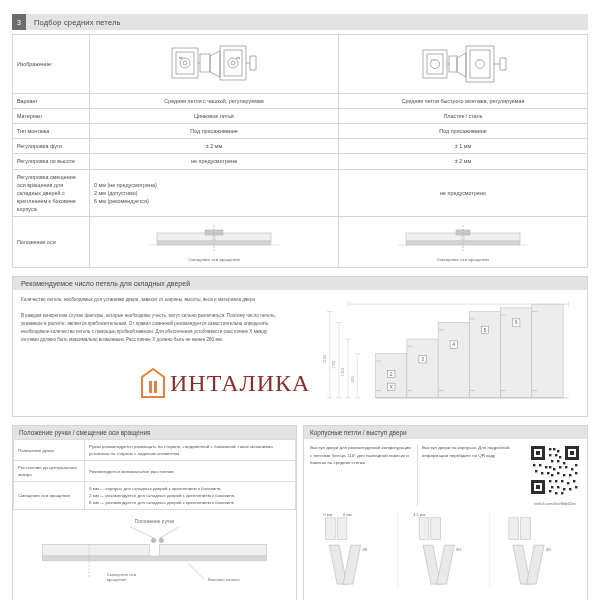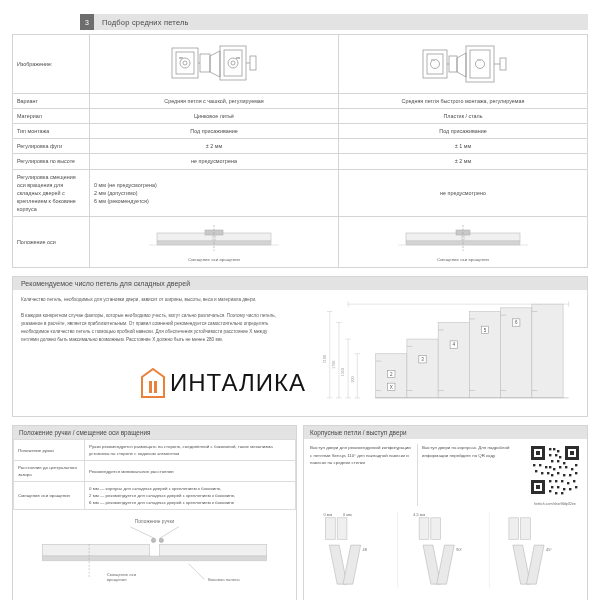--- a/index.html
+++ b/index.html
@@ -6,21 +6,21 @@
   body{
     width:600px;height:600px;
     background:#ffffff;
     font-family:"Liberation Sans", sans-serif;
     color:#3a3a3a;
     overflow:hidden;
   }
   .page{position:relative;width:600px;height:600px;box-sizing:border-box;padding:14px 12px;}
 
   
-  .sec-head{display:flex;align-items:stretch;height:16px;margin-left:68px;}
+  .sec-head{display:flex;align-items:stretch;height:16px;}
   .sec-num{width:14px;background:#6d6d6d;color:#fff;font-size:7px;display:flex;align-items:center;justify-content:center;}
   .sec-title{flex:1;background:#e3e3e3;color:#4a4a4a;font-size:7.5px;display:flex;align-items:center;padding-left:8px;letter-spacing:.2px;}
 
   
   table.tbl{border-collapse:collapse;width:100%;margin-top:4px;table-layout:fixed;}
   table.tbl td{border:1px solid #d5d5d5;font-size:5.4px;color:#4d4d4d;padding:3px 4px;vertical-align:middle;line-height:1.5;}
   td.lbl{width:68px;color:#3f3f3f;font-size:5.4px;}
   td.cell{width:calc((100% - 68px)/2);text-align:center;}
   .imgrow td{height:52px;padding:0;}
   .axisrow td{height:44px;padding:0;}
@@ -35,21 +35,21 @@
   
   .block{margin-top:8px;border:1px solid #d5d5d5;}
   .block-head{background:#e3e3e3;color:#4a4a4a;font-size:7px;padding:3px 8px;}
   .block-body{display:flex;}
   .block-text{width:46%;padding:6px 8px;font-size:4.6px;line-height:1.75;color:#5a5a5a;}
   .block-fig{flex:1;position:relative;background:#fff;}
 
   
   .wm{position:absolute;left:140px;top:368px;display:flex;align-items:center;gap:4px;opacity:.92;pointer-events:none;}
   .wm-mark{width:26px;height:30px;position:relative;}
-  .wm-text{font-size:24px;letter-spacing:1px;color:#000000;font-family:Liberation Sans, sans-serif;}
+  .wm-text{font-size:24px;letter-spacing:1px;color:#7f1d1d;font-family:Liberation Serif, serif;}
 
   
   .bottom{display:flex;gap:6px;margin-top:8px;}
   .bcol{flex:1;border:1px solid #d5d5d5;display:flex;flex-direction:column;}
   .bhead{background:#e3e3e3;color:#4a4a4a;font-size:6.4px;padding:3px 6px;}
   .bbody{flex:1;padding:0;}
   table.mini{border-collapse:collapse;width:100%;table-layout:fixed;}
   table.mini td{border:1px solid #dcdcdc;font-size:4.4px;color:#545454;padding:3px 4px;vertical-align:middle;line-height:1.6;}
   table.mini td.k{width:62px;}
   .handle-fig{position:relative;height:92px;}

